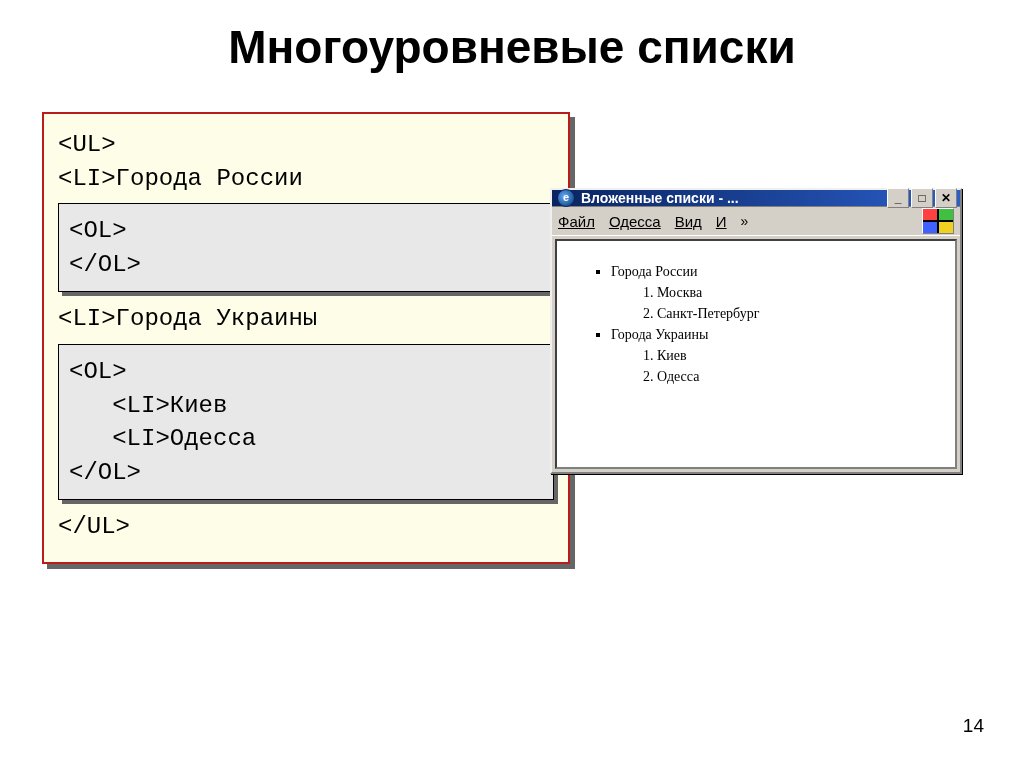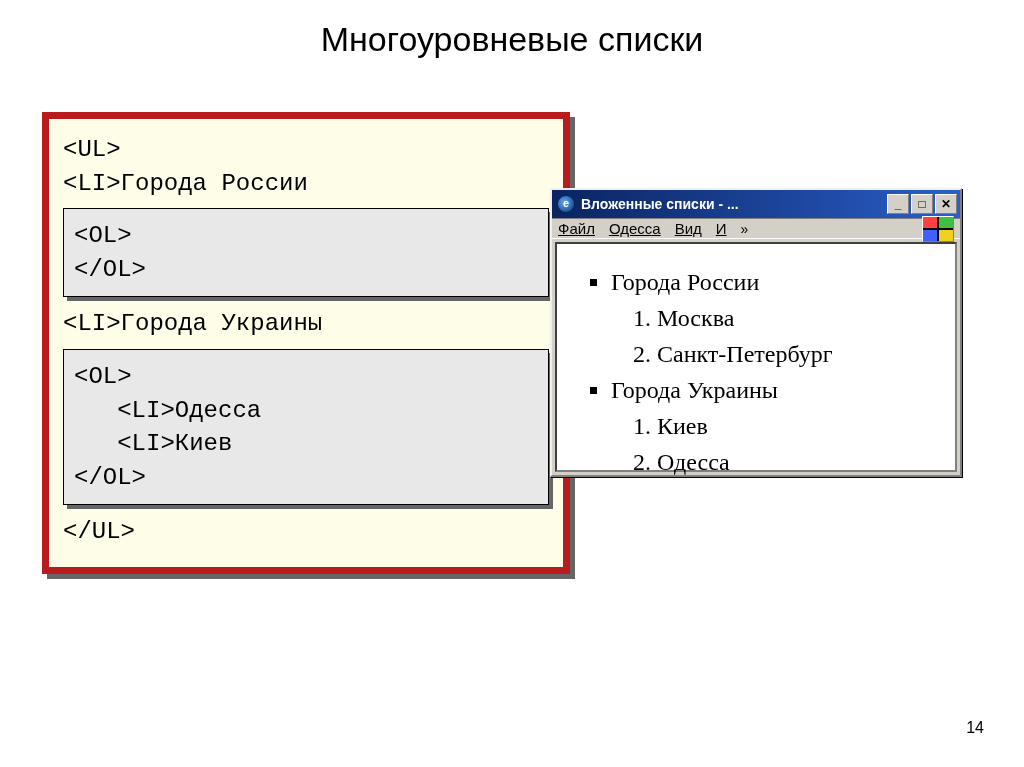--- a/index.html
+++ b/index.html
@@ -11,31 +11,31 @@
     font-family: Arial, Helvetica, sans-serif;
     position: relative;
     overflow: hidden;
   }
   .slide-title {
     position: absolute;
     top: 20px;
     left: 0;
     right: 0;
     text-align: center;
-    font-size: 34px;
-    font-weight: normal;
+    font-size: 46px;
+    font-weight: bold;
     color: #000;
   }
   .code-panel {
     position: absolute;
     left: 42px;
     top: 112px;
     width: 528px;
     background: #fdfde8;
-    border: 7px solid #b91c1c;
+    border: 2px solid #b91c1c;
     box-shadow: 5px 5px 0 #666;
     padding: 14px 14px 18px 14px;
   }
   .code-line {
     font-family: "Courier New", monospace;
     font-size: 24px;
     line-height: 1.4;
     color: #000;
     white-space: pre;
   }
@@ -52,21 +52,21 @@
     left: 550px;
     top: 188px;
     width: 412px;
     background: #d4d0c8;
     border: 2px solid #808080;
     border-top-color: #f0f0f0;
     border-left-color: #f0f0f0;
     box-shadow: 1px 1px 0 #000;
   }
   .titlebar {
-    height: 28px;
+    height: 16px;
     background: linear-gradient(to right, #0a2460, #2a5ec8);
     display: flex;
     align-items: center;
     padding: 0 3px;
   }
   .titlebar-icon {
     width: 18px; height: 18px;
     background: radial-gradient(circle at 40% 40%, #6af, #036);
     border-radius: 50%;
     margin-right: 6px;
@@ -97,21 +97,21 @@
     margin-left: 2px;
     display: flex;
     align-items: center;
     justify-content: center;
     font-size: 12px;
     font-weight: bold;
     color:#000;
     font-family: Arial;
   }
   .menubar {
-    height: 21px;
+    height: 30px;
     display: flex;
     align-items: center;
     padding: 0 6px;
     border-bottom: 1px solid #fff;
     border-top: 1px solid #808080;
     background:#d4d0c8;
   }
   .menu-item {
     font-size: 15px;
     margin-right: 14px;
@@ -144,29 +144,29 @@
     border-top-color: #404040;
     border-left-color: #404040;
     margin: 3px;
     height: 230px;
     padding: 20px 18px 10px 18px;
   }
   .rendered ul { list-style-type: square; margin: 0; padding-left: 36px; }
   .rendered ol { margin: 0 0; padding-left: 46px; }
   .rendered li {
     font-family: "Times New Roman", serif;
-    font-size: 24px;
+    font-size: 14px;
     line-height: 1.5;
     color: #000;
   }
   .slide-number {
     position: absolute;
     bottom: 30px;
     right: 40px;
-    font-size: 16px;
+    font-size: 19px;
     color: #000;
   }
 </style>
 </head>
 <body>
 
 <div class="slide-title">Многоуровневые списки</div>
 
 <div class="code-panel">
   <div class="code-line">&lt;UL&gt;</div>
@@ -174,22 +174,22 @@
 
   <div class="inner-box">
     <div class="code-line">&lt;OL&gt;</div>
     <div class="code-line">&lt;/OL&gt;</div>
   </div>
 
   <div class="code-line">&lt;LI&gt;Города Украины</div>
 
   <div class="inner-box">
     <div class="code-line">&lt;OL&gt;</div>
+    <div class="code-line">   &lt;LI&gt;Киев</div>
     <div class="code-line">   &lt;LI&gt;Одесса</div>
-    <div class="code-line">   &lt;LI&gt;Киев</div>
     <div class="code-line">&lt;/OL&gt;</div>
   </div>
 
   <div class="code-line">&lt;/UL&gt;</div>
 </div>
 
 <div class="browser-window">
   <div class="titlebar">
     <div class="titlebar-icon"></div>
     <div class="titlebar-text">Вложенные списки - ...</div>

